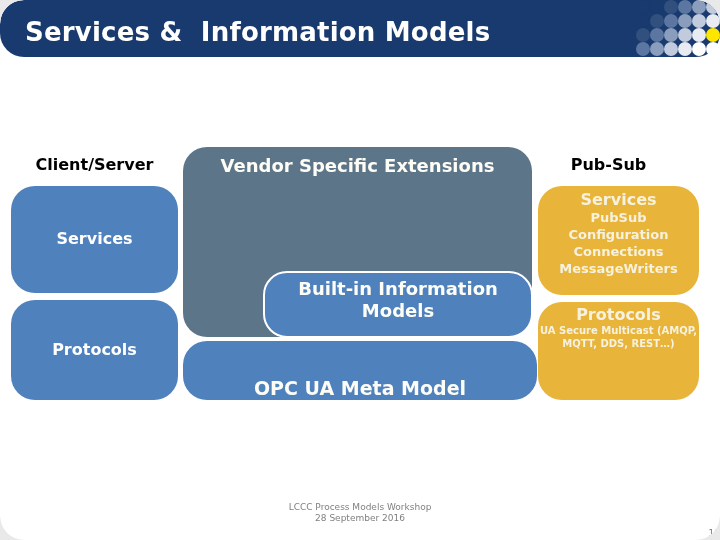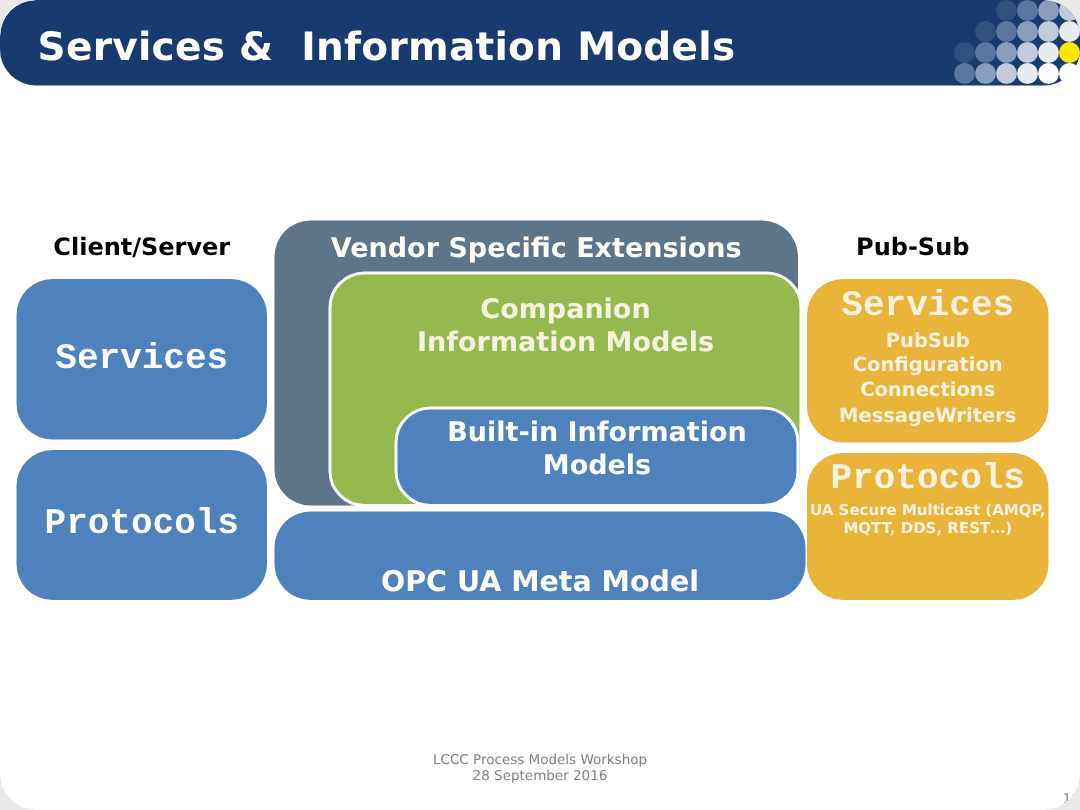--- a/index.html
+++ b/index.html
@@ -21,21 +21,21 @@
   }
   
   .col-heading{
     position:absolute;height:26px;display:flex;align-items:center;justify-content:center;
     color:var(--heading-text,#000);font-size:16px;font-weight:bold;
   }
   .h-client{left:11px;top:151px;width:167px;}
   .h-pubsub{left:528px;top:151px;width:161px;}
   
   .box{position:absolute;display:flex;flex-direction:column;align-items:center;text-align:center;}
-  .lbl-big{font-size:24px;font-weight:bold;line-height:1.15;font-family:Liberation Mono, monospace;}
+  .lbl-big{font-size:16px;font-weight:bold;line-height:1.15;}
   .lbl-mid{font-size:18px;font-weight:bold;line-height:1.2;}
   
   .blue{background:var(--steel-blue,#4F81BD);color:#ffffff;}
   .b-services{left:11px;top:186px;width:167px;height:107px;justify-content:center;}
   .b-protocols{left:11px;top:300px;width:167px;height:100px;justify-content:center;}
   
   .vse{left:183px;top:147px;width:349px;height:190px;background:var(--slate-gray,#5D7589);
        color:#fdfdf6;padding-top:8px;z-index:1;}
   .green{left:219px;top:181px;width:316px;height:157px;background:var(--green,#94BA4F);
        border:2px solid #ffffff;color:var(--cream-text,#F6F2DF);padding-top:13px;z-index:2;}
@@ -97,24 +97,20 @@
   <div class="box blue b-services">
     <div class="lbl-big">Services</div>
   </div>
   <div class="box blue b-protocols">
     <div class="lbl-big">Protocols</div>
   </div>
 
   <div class="box vse">
     <div class="lbl-mid">Vendor Specific Extensions</div>
   </div>
-  <div class="box green">
-    <div class="lbl-mid">Companion</div>
-    <div class="lbl-mid">Information Models</div>
-  </div>
   <div class="box builtin">
     <div class="lbl-mid">Built-in Information</div>
     <div class="lbl-mid">Models</div>
   </div>
   <div class="box meta">
     <div class="lbl-mid">OPC UA Meta Model</div>
   </div>
 
   <div class="box orange o-services">
     <div class="lbl-big">Services</div>

